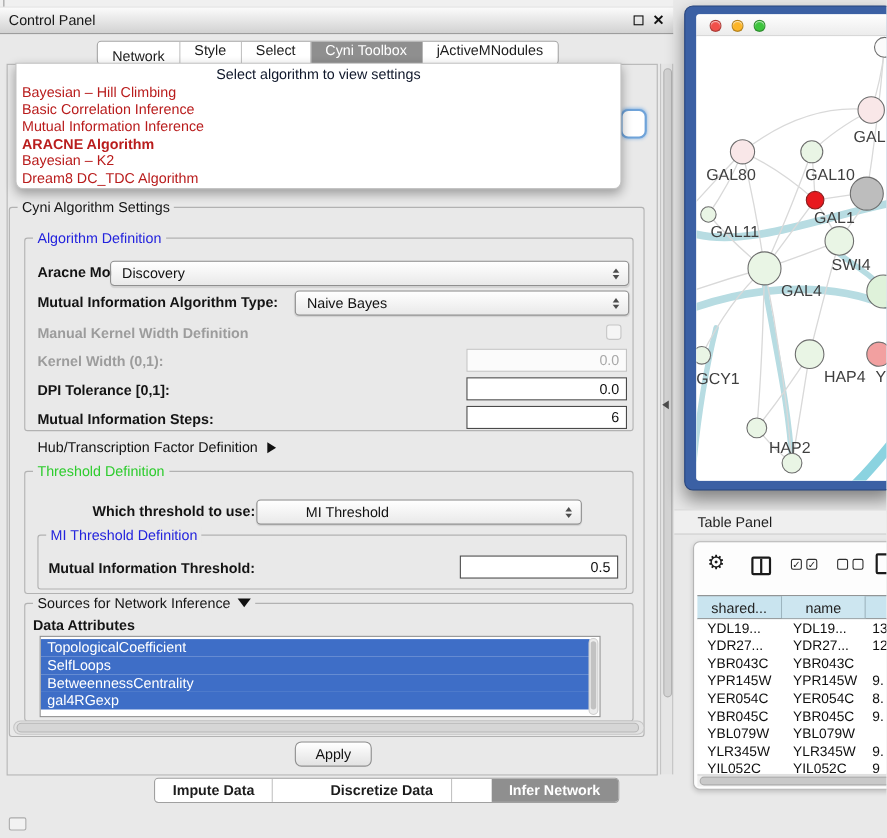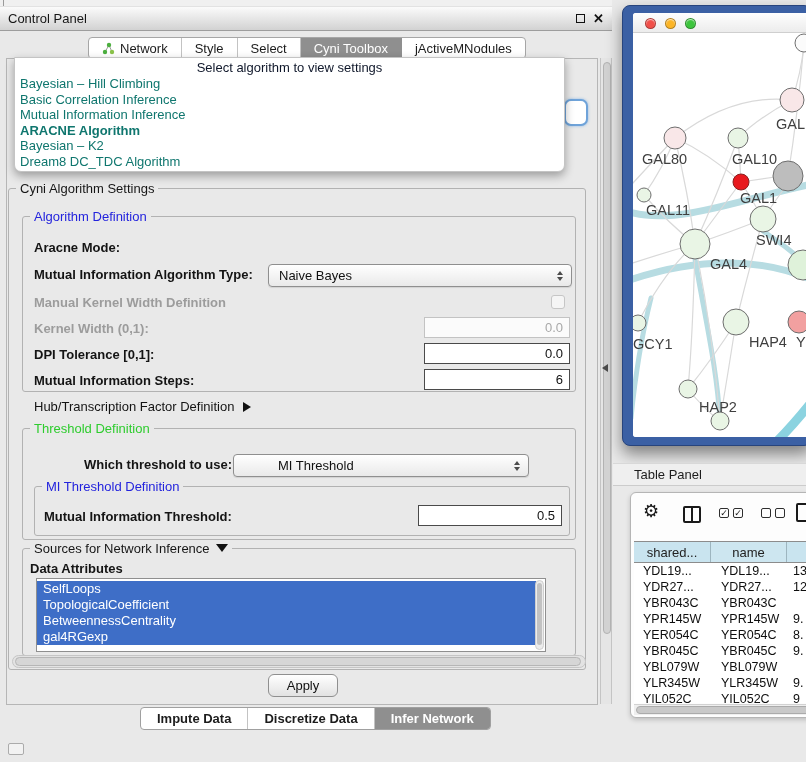--- a/index.html
+++ b/index.html
@@ -16,30 +16,30 @@
   .float-btn{width:9px;height:9px;border:1.6px solid #111;}
   .close-btn{font-size:13px;font-weight:bold;color:#111;line-height:1;}
 
   .content-panel{position:absolute;left:6px;top:58px;width:592px;height:647px;
     background:#e9e9e9;border:1px solid #b6b6b6;}
 
   
   .tabbar{position:absolute;left:88px;top:37px;height:22px;display:flex;z-index:20;
     background:#fff;border:1px solid #a6a6a6;border-radius:4px;overflow:hidden;}
   .tab{display:flex;align-items:center;gap:5px;padding:0 13px;font-size:13px;color:#1c1c1c;
-    border-right:1px solid #c3c3c3;white-space:nowrap;}
+    border-right:1px solid #c3c3c3;white-space:nowrap;flex-direction:column;}
   .tab:last-child{border-right:none;}
   .tab.selected{background:#8f8f8f;color:#fff;border-right:1px solid #8f8f8f;}
 
   
   .popup{position:absolute;left:14px;top:57px;width:551px;height:115px;background:#fff;
     border:1px solid #c4c4c4;border-radius:0 0 7px 7px;box-shadow:0 4px 10px rgba(0,0,0,.33);
     z-index:50;padding-top:2px;}
   .dd-prompt{text-align:center;color:#0f172a;font-size:13px;height:16px;line-height:16px;}
-  .dd-item{font-size:13px;color:#0f766e;height:15.5px;line-height:15.5px;padding-left:5px;white-space:nowrap;}
+  .dd-item{font-size:13px;color:#b91c1c;height:15.5px;line-height:15.5px;padding-left:5px;white-space:nowrap;}
   .dd-item.bold{font-weight:bold;}
   .combo-fragment{position:absolute;left:564px;top:99px;width:24px;height:27px;z-index:30;
     background:#fff;border:2px solid #6fa3d9;border-radius:7px;box-shadow:0 0 3px #8db8e4;}
 
   
   .fs{position:absolute;border:1px solid #b2b2b2;border-radius:3px;background:transparent;}
   .fs-legend{position:absolute;top:-8px;left:7px;background:#e9e9e9;padding:0 4px;font-size:13px;color:#161616;white-space:nowrap;}
   .fs-legend.blue{color:#2323dd;}
   .fs-legend.green{color:#2ecc2e;}
 
@@ -72,21 +72,21 @@
   .hthumb{position:absolute;left:2px;top:1px;height:9px;width:566px;background:#d6d6d6;border:1px solid #b6b6b6;border-radius:6px;}
   .vscroll{position:absolute;left:600px;top:58px;width:12px;height:646px;background:#e5e5e5;border-left:1px solid #c4c4c4;border-right:1px solid #c4c4c4;}
   .vthumb{position:absolute;left:1.5px;top:4px;width:8px;height:572px;background:#d2d2d2;border:1px solid #b2b2b2;border-radius:5px;}
   .divider-arrow{position:absolute;left:602px;top:364px;width:0;height:0;z-index:5;
     border-top:4px solid transparent;border-bottom:4px solid transparent;border-right:6px solid #4a4a4a;}
 
   .apply-btn{position:absolute;left:268px;top:674px;width:70px;height:23px;border:1px solid #8f8f8f;border-radius:6px;
     background:linear-gradient(#ffffff,#e2e2e2);font-size:13px;color:#111;display:flex;align-items:center;justify-content:center;}
 
   .bottom-tabbar{position:absolute;left:140px;top:707px;height:23px;display:flex;z-index:10;
-    background:#fff;border:1px solid #a0a0a0;border-radius:4px;overflow:hidden;}
+    background:#fff;border:1px solid #a0a0a0;border-radius:4px;overflow:hidden;gap:36px;}
   .btab{display:flex;align-items:center;padding:0 16px;font-size:13px;font-weight:bold;color:#1c1c1c;border-right:1px solid #c3c3c3;white-space:nowrap;}
   .btab:last-child{border-right:none;}
   .btab.selected{background:#8f8f8f;color:#fff;}
 
   .mini-btn{position:absolute;left:8px;top:743px;width:16px;height:12px;border:1px solid #ababab;border-radius:2px;background:#f2f2f2;}
 
   
   .net-frame{position:absolute;left:622px;top:5px;width:190px;height:441px;background:#3b60a4;
     border:1px solid #27447d;border-radius:8px;box-shadow:0 8px 16px rgba(0,0,0,.45);}
   .net-inner{position:absolute;left:10px;top:7px;width:179px;height:424px;background:#fff;border-radius:3px 0 0 3px;overflow:hidden;}
@@ -177,20 +177,27 @@
   </div>
 
   <div class="fs" style="left:8px;top:188px;width:578px;height:482px;">
     <span class="fs-legend">Cyni Algorithm Settings</span>
   </div>
 
   <div class="fs" style="left:22px;top:216px;width:554px;height:176px;">
     <span class="fs-legend blue">Algorithm Definition</span>
   </div>
   <span class="lbl" style="left:34px;top:240px;">Aracne Mode:</span>
+  <div class="combo" style="left:100px;top:237px;width:472px;">
+    <span>Discovery</span>
+    <span class="arrows">
+        <span class="tri-up"></span>
+        <span class="tri-dn"></span>
+      </span>
+  </div>
   <span class="lbl" style="left:34px;top:267px;">Mutual Information Algorithm Type:</span>
   <div class="combo" style="left:268px;top:264px;width:304px;">
     <span>Naive Bayes</span>
     <span class="arrows">
         <span class="tri-up"></span>
         <span class="tri-dn"></span>
       </span>
   </div>
   <span class="lbl dis" style="left:34px;top:295px;">Manual Kernel Width Definition</span>
   <span class="checkbox" style="left:551px;top:295px;"></span>
@@ -230,22 +237,22 @@
     <span>0.5</span>
   </div>
 
   <div class="fs" style="left:22px;top:548px;width:554px;height:108px;">
     <span class="fs-legend">
       <span>Sources for Network Inference</span><span class="src-arrow"></span>
     </span>
   </div>
   <span class="lbl" style="left:30px;top:561px;">Data Attributes</span>
   <div class="attr-list" id="attr-list">
+      <div class="attr-item">TopologicalCoefficient</div>
       <div class="attr-item">SelfLoops</div>
-      <div class="attr-item">TopologicalCoefficient</div>
       <div class="attr-item">BetweennessCentrality</div>
       <div class="attr-item">gal4RGexp</div>
     </div>
   <div class="attr-vscroll">
       <div class="attr-thumb"></div>
     </div>
 
   <div class="hscroll">
       <div class="hthumb"></div>
     </div>

